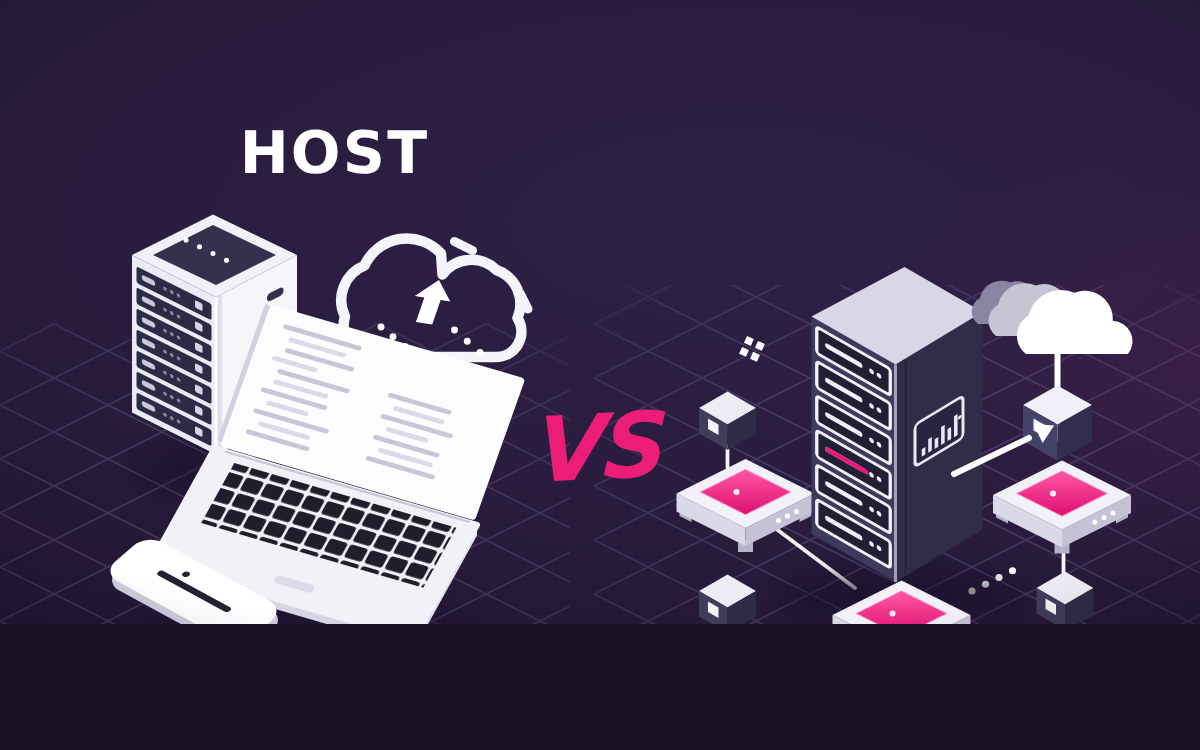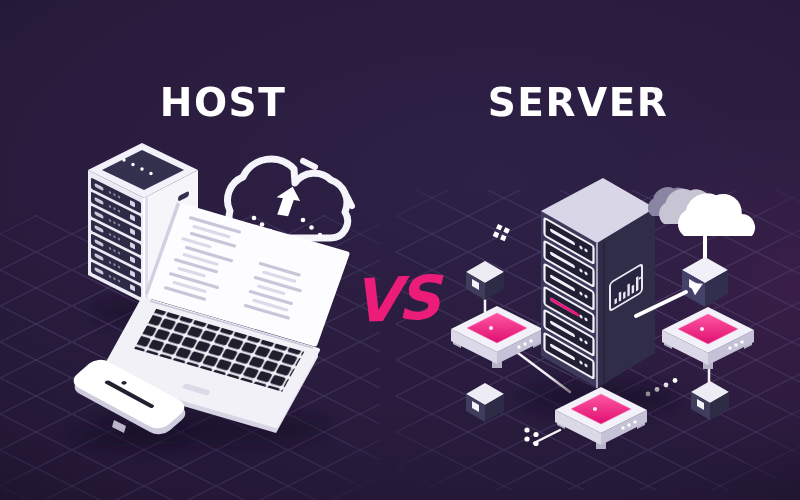--- a/index.html
+++ b/index.html
@@ -1,17 +1,17 @@
 <!DOCTYPE html>
 <html><head>
 <meta charset="utf-8">
 <style>
   html,body{margin:0;padding:0;background:#181025;}
   .stage{
-    position:relative;width:800px;height:500px;overflow:hidden;
+    position:relative;width:800px;height:416px;overflow:hidden;
     font-family:"DejaVu Sans","Liberation Sans",sans-serif;
     background:
       radial-gradient(40% 55% at 100% 58%, rgba(150,40,120,.14), transparent 70%),
       radial-gradient(120% 95% at 62% 36%, #2e2147 0%, #281b3c 52%, #1f142e 100%);
   }
   .stage::after{
     content:"";position:absolute;inset:0;pointer-events:none;z-index:5;
     background:radial-gradient(115% 100% at 50% 45%, transparent 58%, rgba(12,6,24,.42) 100%);
   }
   svg.scene{position:absolute;left:0;top:0;z-index:1;}
@@ -276,16 +276,15 @@
   </g>
   <g transform="translate(498,224) rotate(24)" fill="#ffffff">
     <rect x="0" y="0" width="5" height="5"></rect>
         <rect x="8" y="0" width="5" height="5"></rect>
     <rect x="0" y="8" width="5" height="5"></rect>
         <rect x="8" y="8" width="5" height="5"></rect>
   </g>
 </svg>
 
 <div class="title host">HOST</div>
-<div class="title server">SERVER</div>
 <div class="vs">VS</div>
 
 </div>
 
 </body></html>

